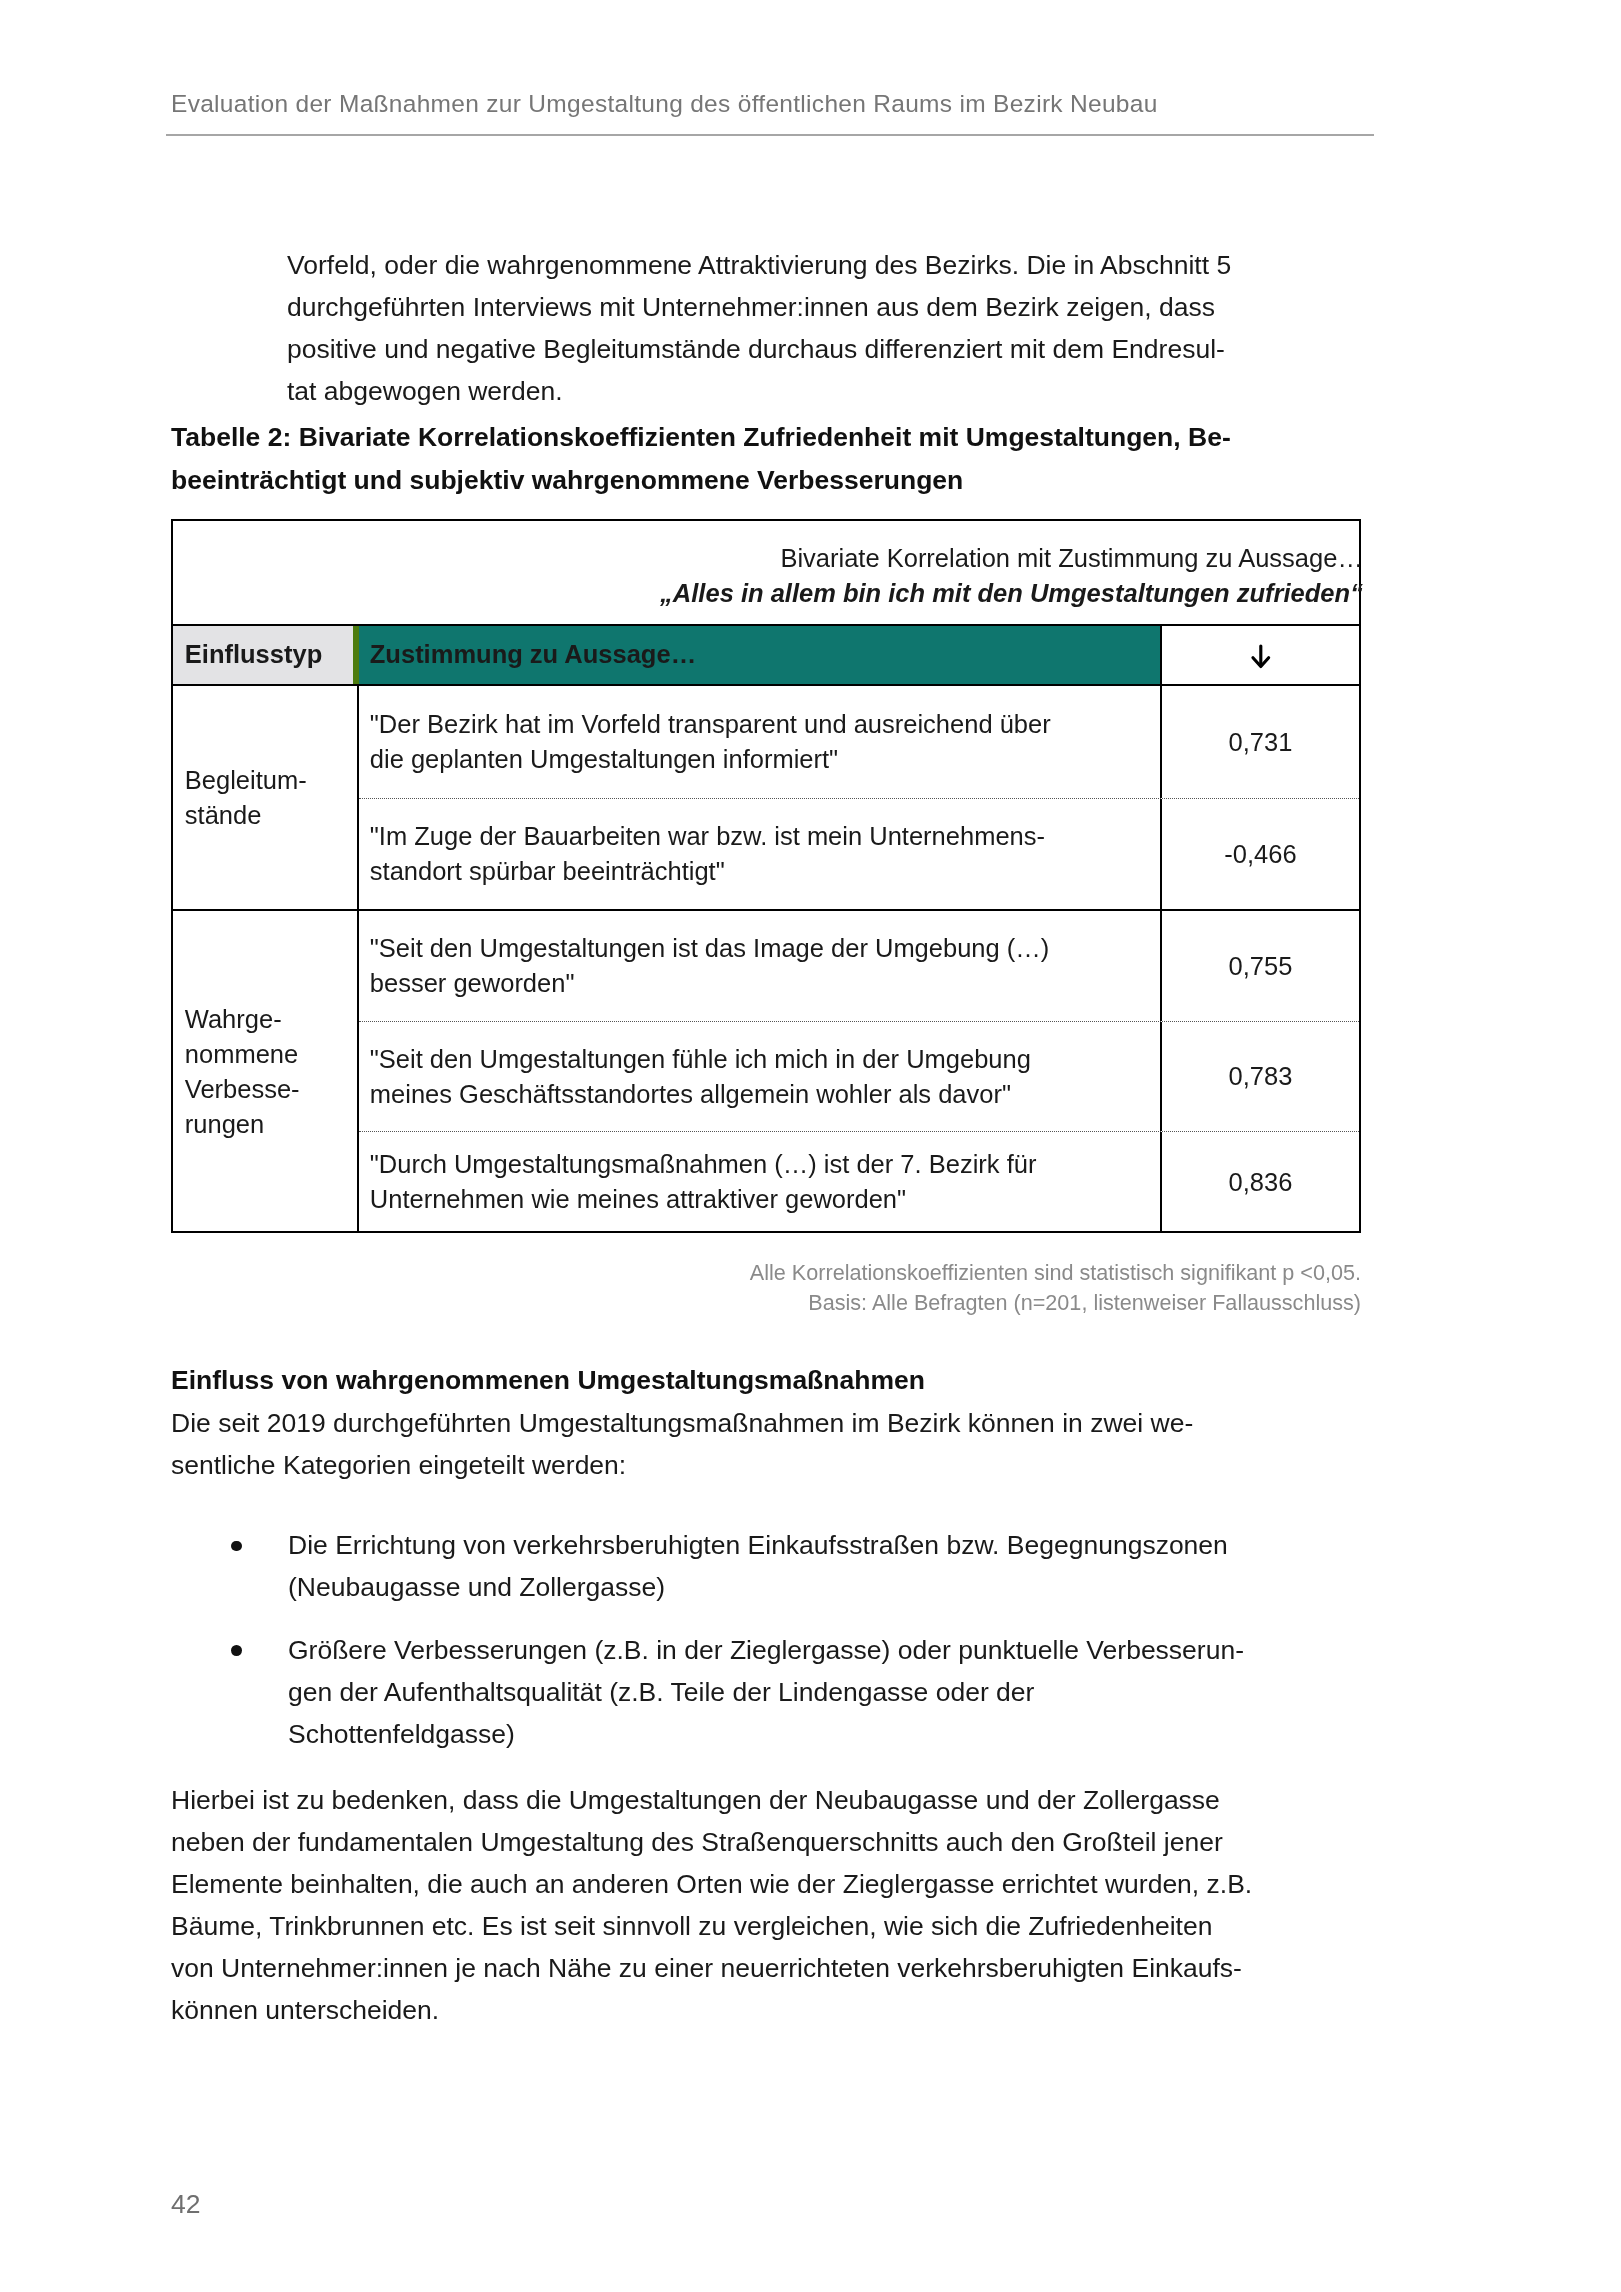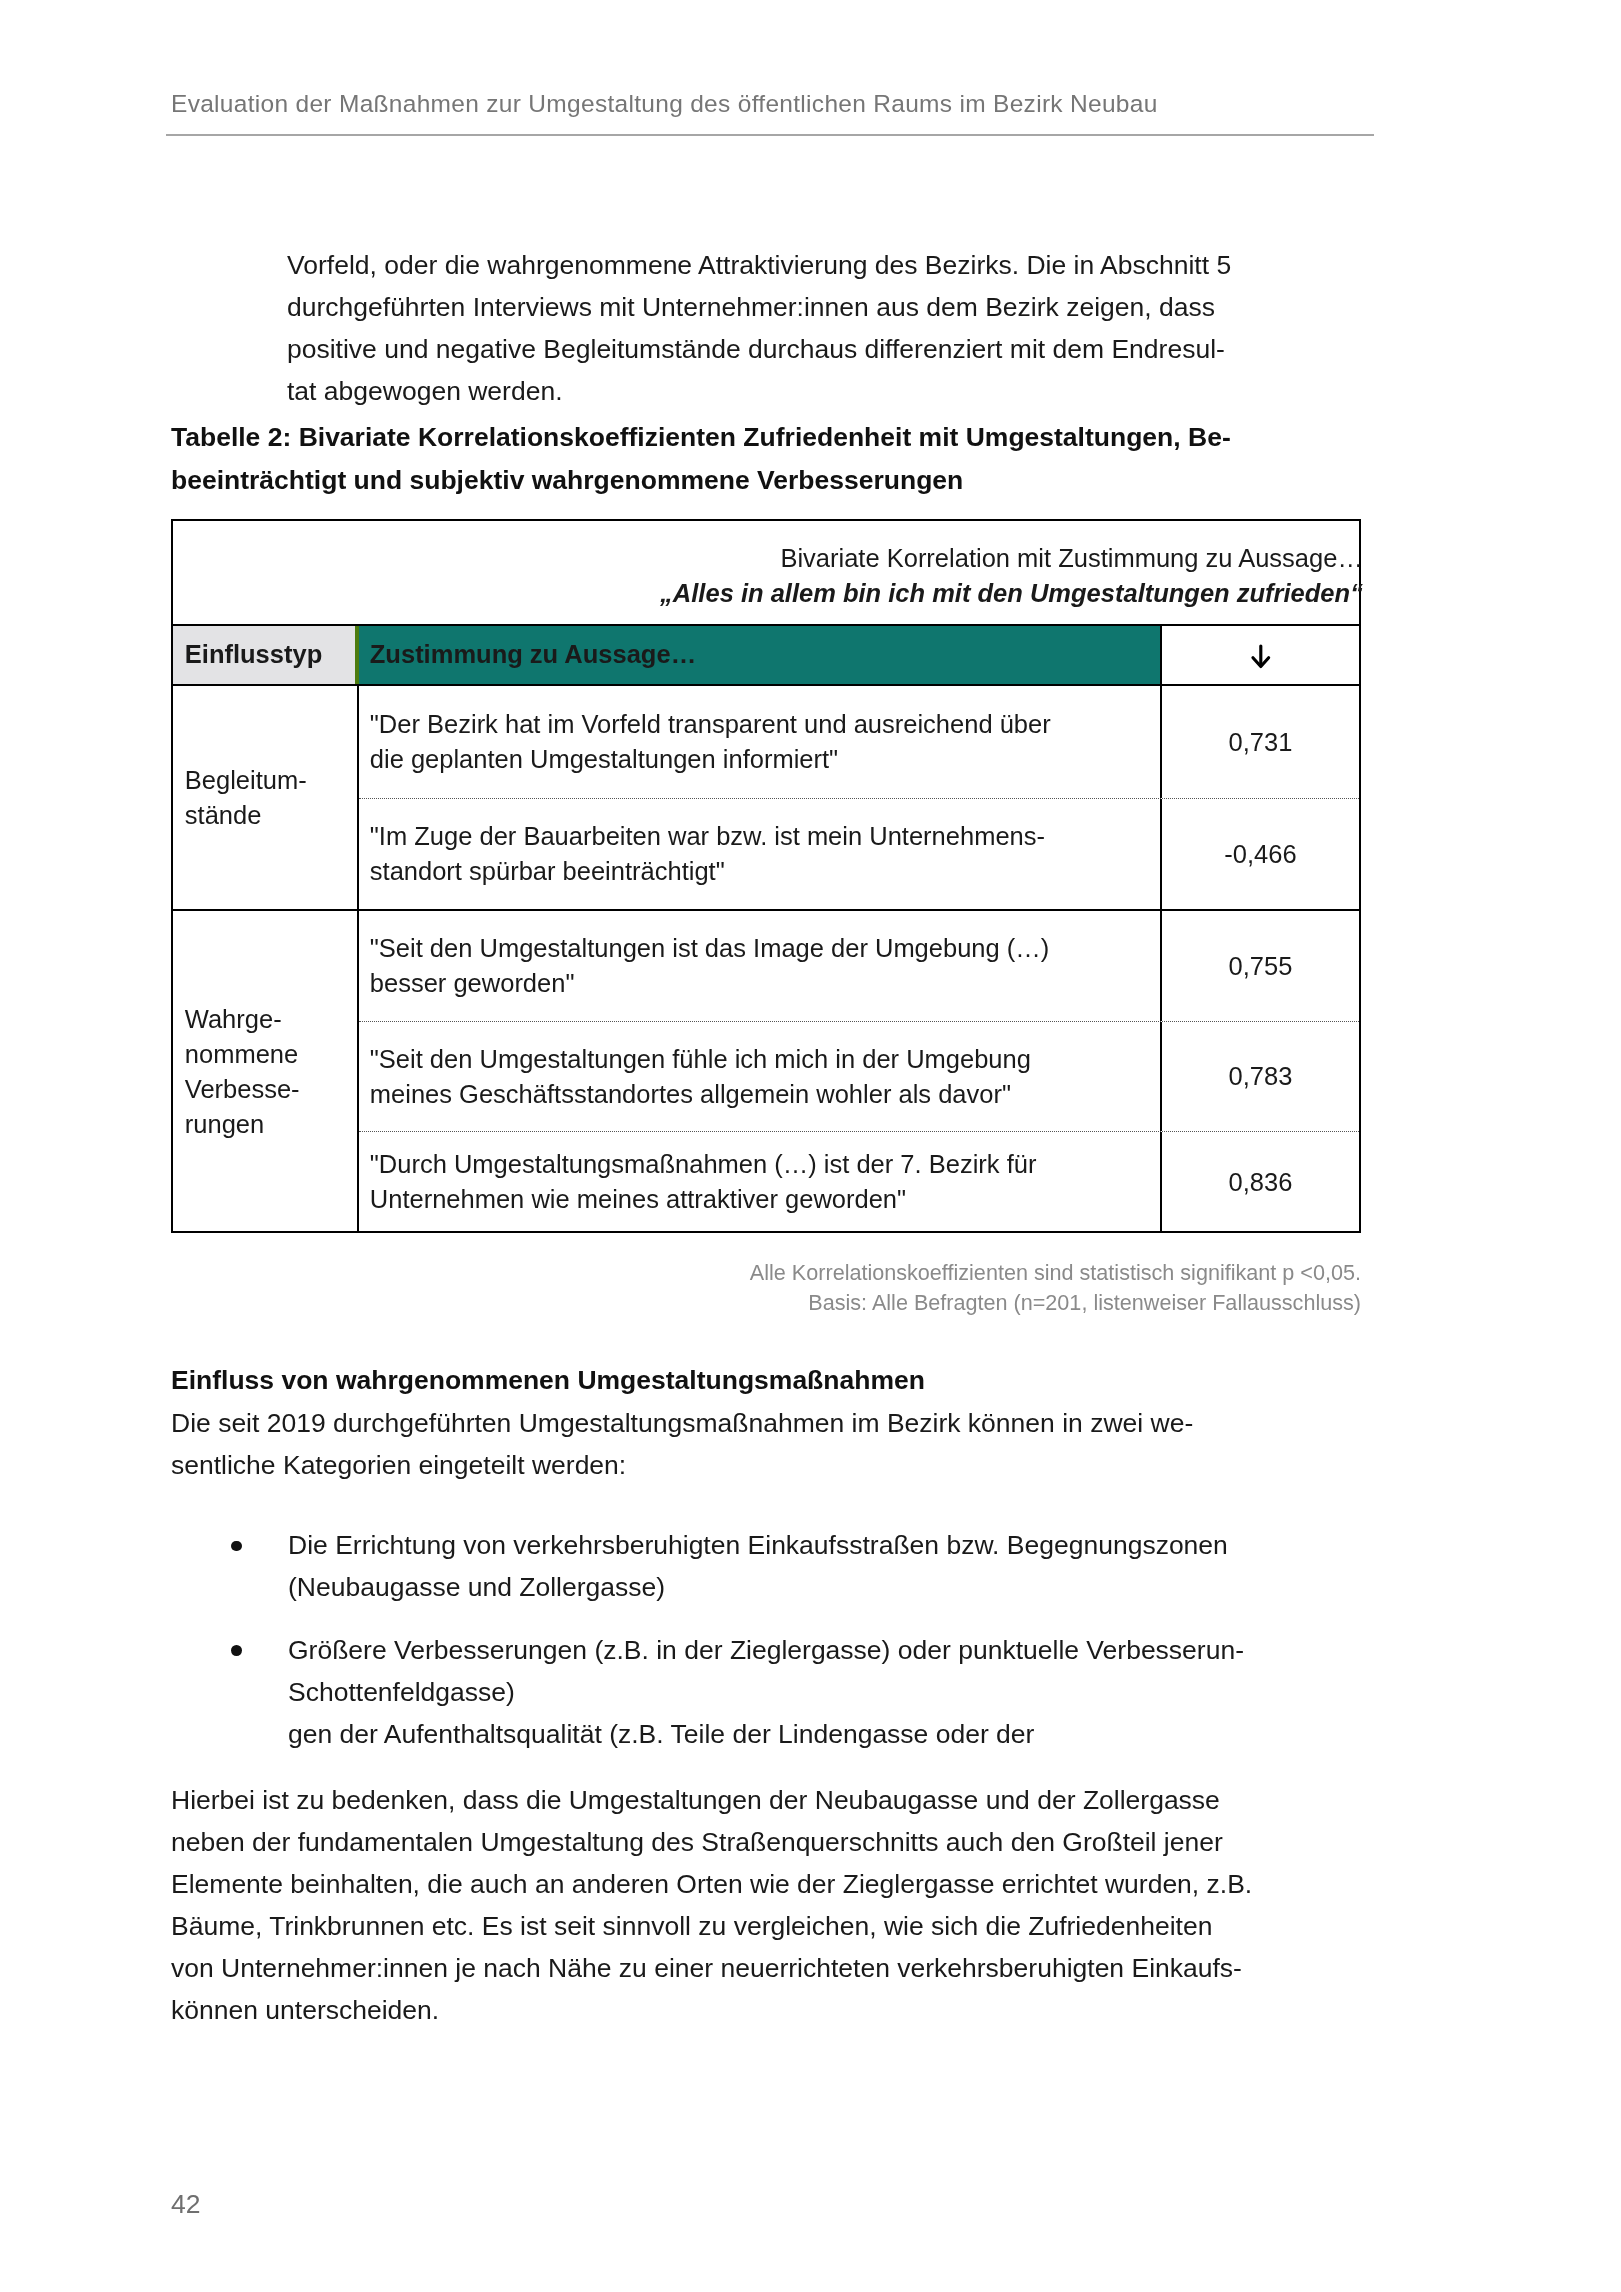--- a/index.html
+++ b/index.html
@@ -13,21 +13,21 @@
   .p-intro { left:287px; top:215px;margin-top:29px; }
 
   .caption { position:absolute; left:171px; top:416px; font-size:26.5px; line-height:43px; font-weight:bold; color:#111; }
   .caption .ln { display:block; white-space:nowrap; }
 
   .tbl { position:absolute; left:171px; top:519px; width:1190px; height:714px; border:2.9px solid #000; box-sizing:border-box; }
   .tbl-title { position:absolute; right:-3.9px; top:19.6px; text-align:right; font-size:25.5px; line-height:35px; white-space:nowrap; }
   .tbl-title .l2 { font-weight:bold; font-style:italic; }
 
   .hdr-row { position:absolute; left:0; top:103px; width:100%; height:62px; border-top:2px solid #000; border-bottom:2.9px solid #000; box-sizing:border-box; }
-  .hdr-c1 { position:absolute; left:0; top:0; width:186px; height:100%; background:#e3e3e5; border-right:4px solid #4d7c0f; box-sizing:border-box; font-weight:bold; font-size:25.5px; line-height:57px; padding-left:11.8px; }
+  .hdr-c1 { position:absolute; left:0; top:0; width:186px; height:100%; background:#e3e3e5; border-right:6px solid #4d7c0f; box-sizing:border-box; font-weight:bold; font-size:25.5px; line-height:57px; padding-left:11.8px; }
   .hdr-c2 { position:absolute; left:186px; top:0; width:803px; height:100%; background:#0f766e; border-right:2px solid #000; box-sizing:border-box; font-weight:bold; font-size:25.5px; line-height:57px; padding-left:10.8px; }
   .hdr-c3 { position:absolute; left:989px; top:0; right:0; height:100%; text-align:center; font-size:29px; line-height:57px; font-weight:bold; }
 
   .group { position:absolute; left:0; width:100%; box-sizing:border-box; }
   .group.g1 { top:165px; height:225px; border-bottom:2.9px solid #000; }
   .group.g2 { top:390px; height:321px; }
   .group-label { position:absolute; left:0; top:0; width:186px; height:100%; border-right:2px solid #000; box-sizing:border-box; display:flex; align-items:center; padding-left:11.8px; font-size:25.5px; line-height:35px; }
   .group-label .ln { display:block; }
   .row { position:absolute; left:186px; right:0; box-sizing:border-box; }
   .row.dotted { border-bottom:1.5px dotted #555; }
@@ -153,22 +153,22 @@
 
 <ul class="bullets">
   <li class="bullet-item">
     <span class="dot"></span>
     <span class="ln">Die Errichtung von verkehrsberuhigten Einkaufsstraßen bzw. Begegnungszonen</span>
     <span class="ln">(Neubaugasse und Zollergasse)</span>
   </li>
   <li class="bullet-item">
     <span class="dot"></span>
     <span class="ln">Größere Verbesserungen (z.B. in der Zieglergasse) oder punktuelle Verbesserun-</span>
+    <span class="ln">gen der Aufenthaltsqualität (z.B. Teile der Lindengasse oder der</span>
     <span class="ln">Schottenfeldgasse)</span>
-    <span class="ln">gen der Aufenthaltsqualität (z.B. Teile der Lindengasse oder der</span>
   </li>
 </ul>
 
 <p class="para p-final">
   <span class="ln">Hierbei ist zu bedenken, dass die Umgestaltungen der Neubaugasse und der Zollergasse</span>
   <span class="ln">neben der fundamentalen Umgestaltung des Straßenquerschnitts auch den Großteil jener</span>
   <span class="ln">Elemente beinhalten, die auch an anderen Orten wie der Zieglergasse errichtet wurden, z.B.</span>
   <span class="ln">Bäume, Trinkbrunnen etc. Es ist seit sinnvoll zu vergleichen, wie sich die Zufriedenheiten</span>
   <span class="ln">von Unternehmer:innen je nach Nähe zu einer neuerrichteten verkehrsberuhigten Einkaufs-</span>
   <span class="ln">können unterscheiden.</span>

